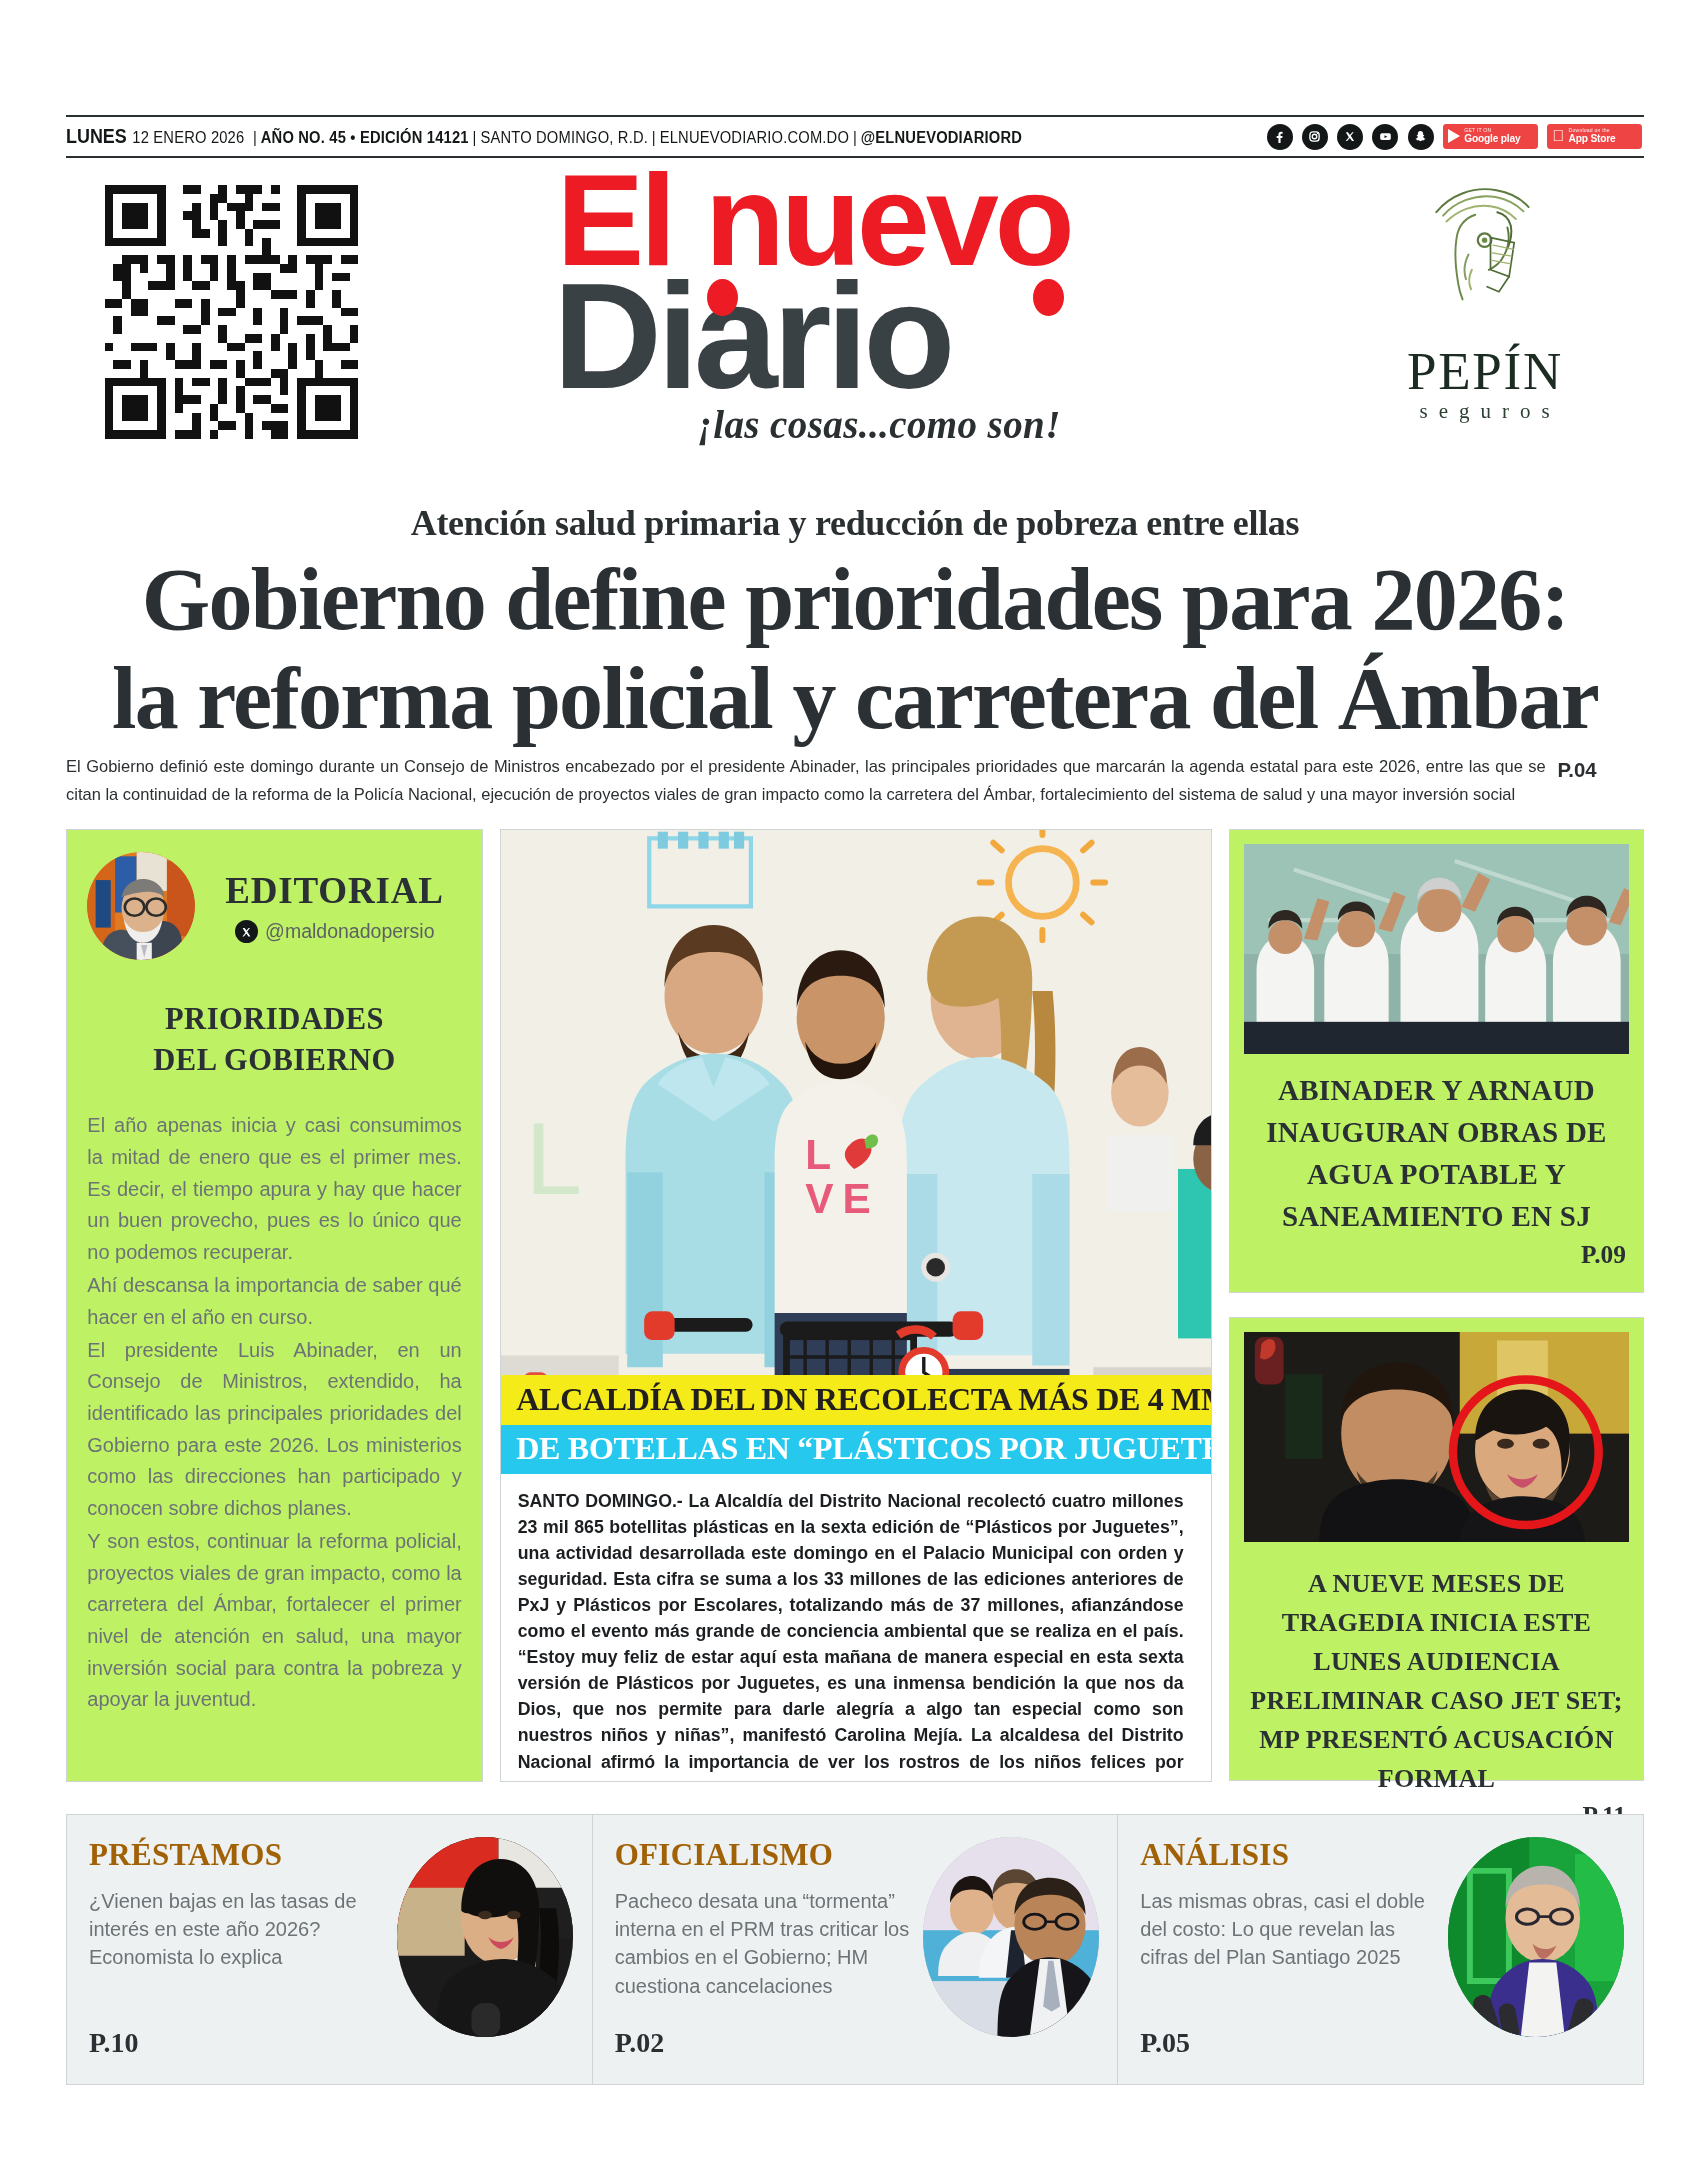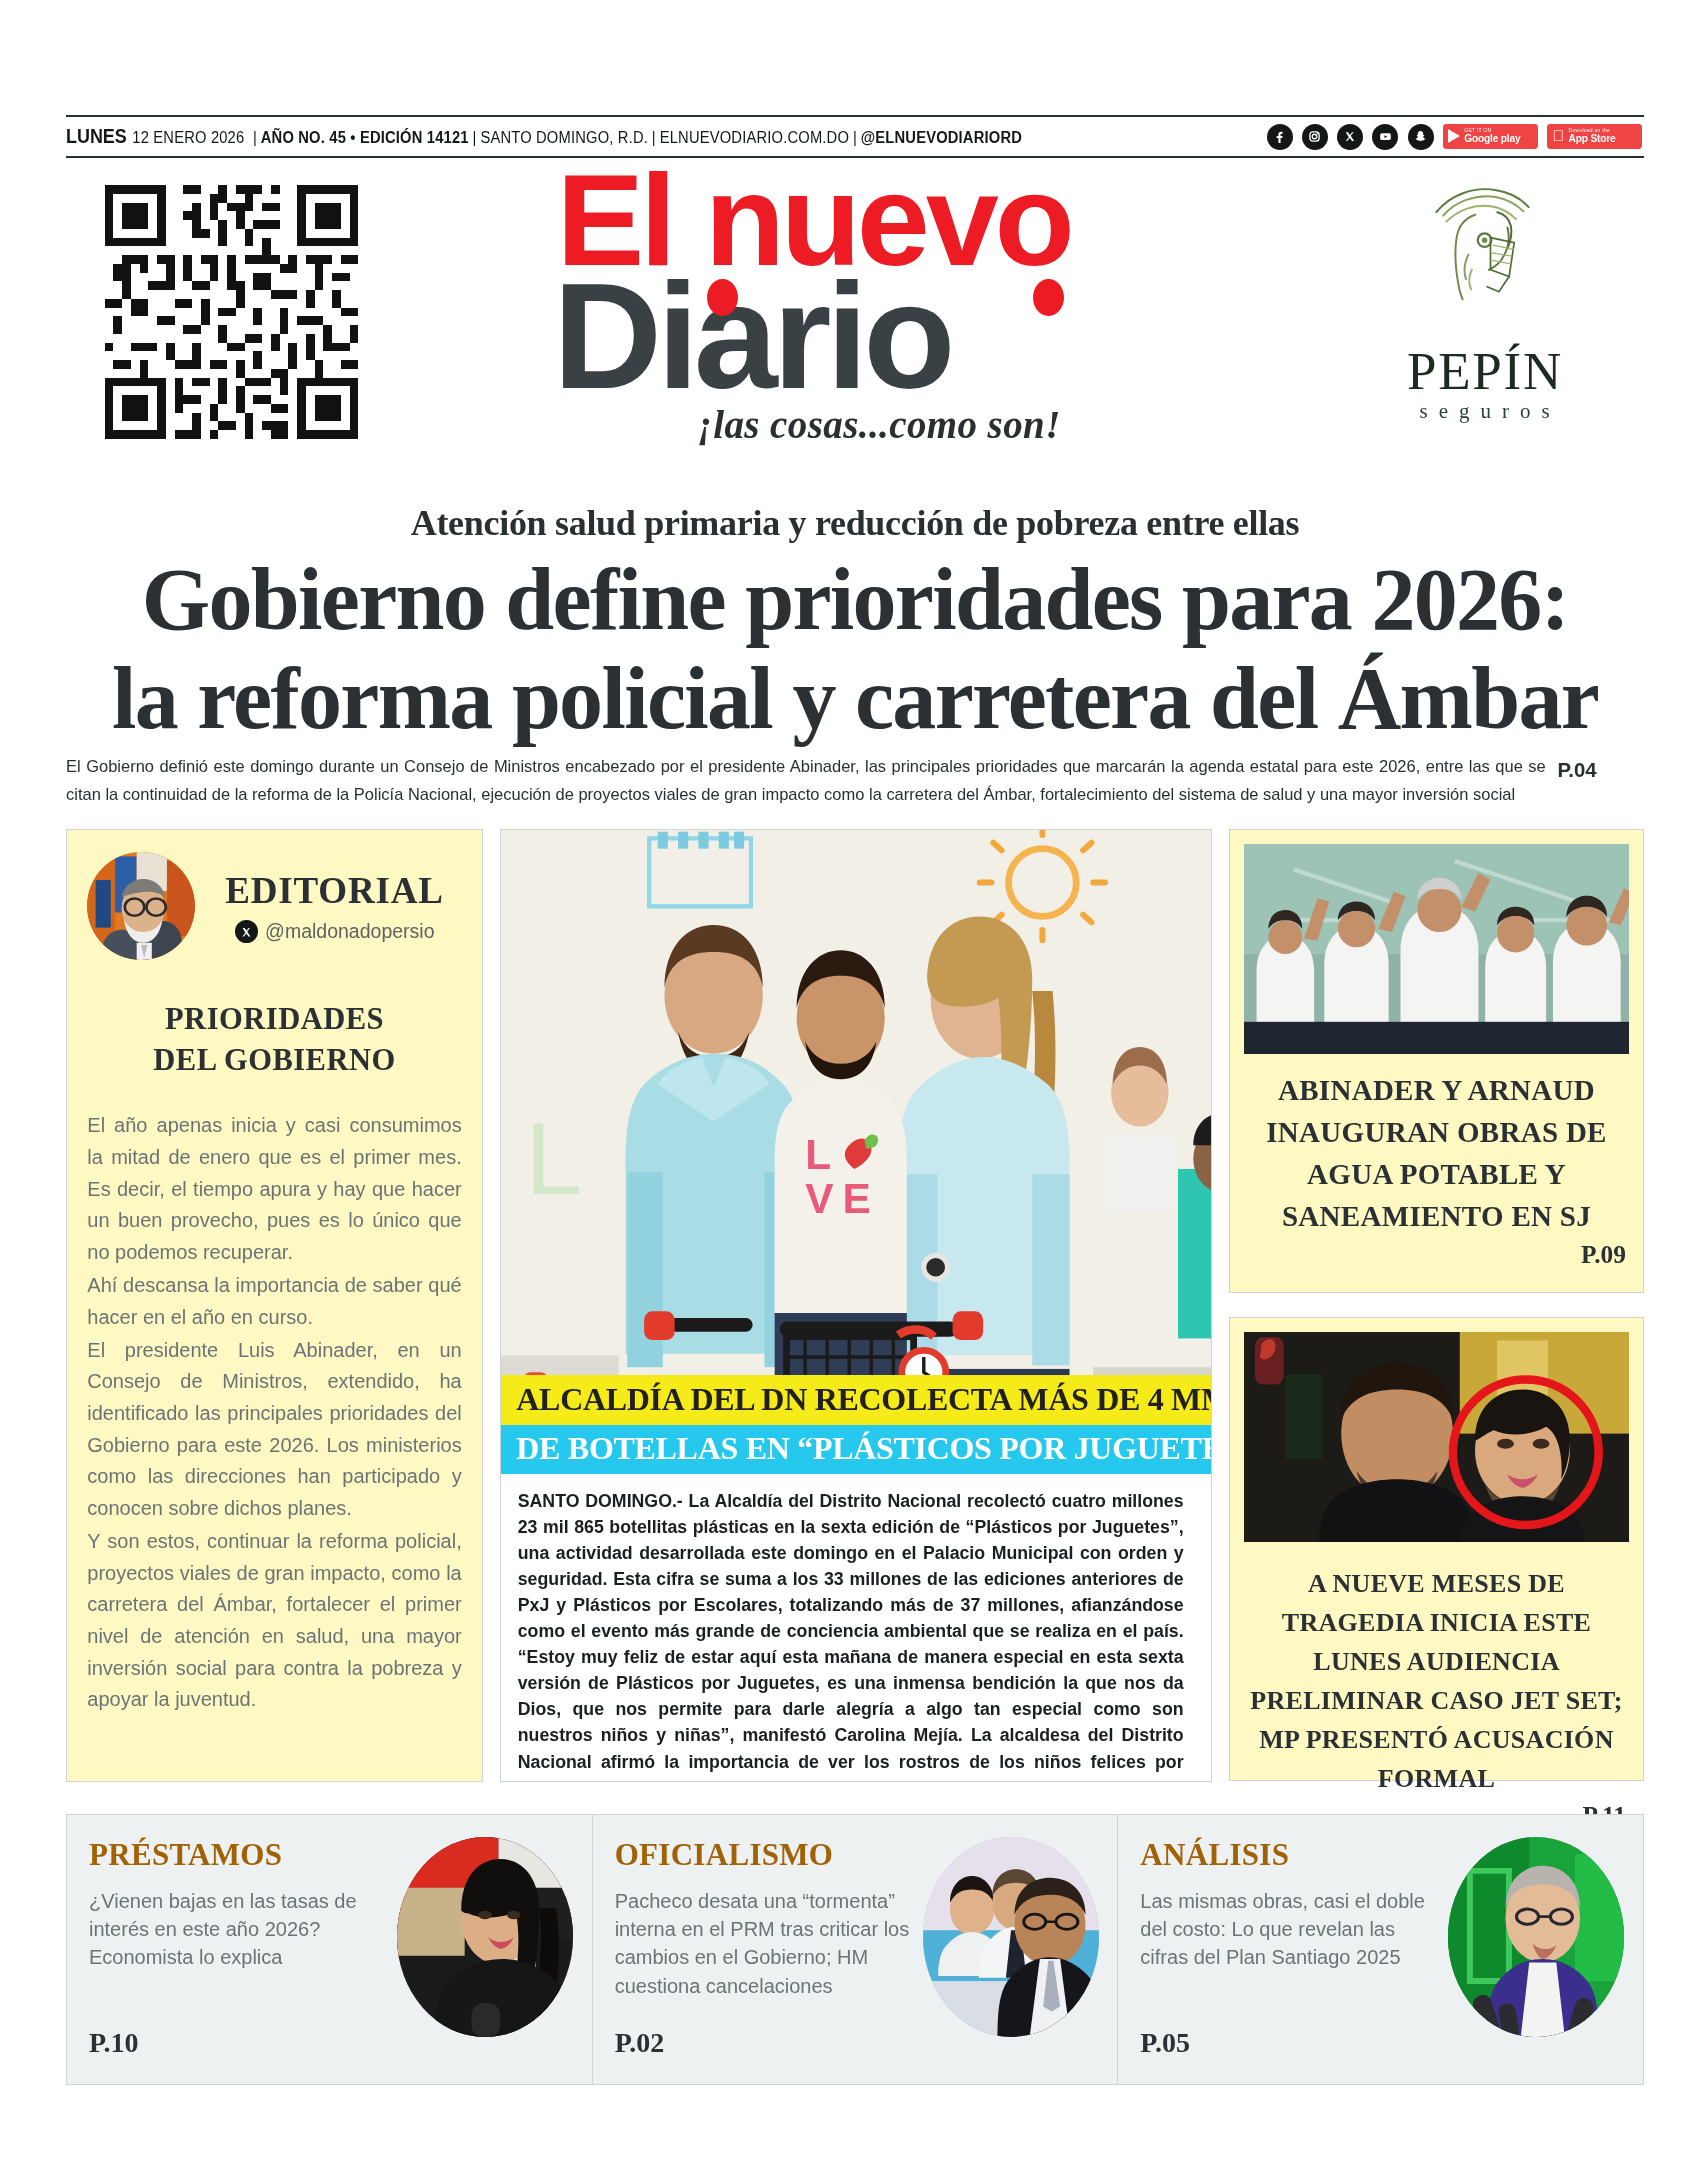--- a/index.html
+++ b/index.html
@@ -123,21 +123,21 @@
     font-size:17px;line-height:1.62;color:#2b2f31;text-align:justify;
     transform:scaleX(.97);transform-origin:left top;
   }
   .deck .deck-page{font-weight:bold;font-size:21px;float:right;margin-left:12px;}
 
   
   .grid{
     position:absolute;left:66px;top:829px;width:1578px;height:966px;
   }
   .card{
-    background:#fef9c3;border:1.7px solid #cfd4d5;box-sizing:border-box;
+    background:#bef264;border:1.7px solid #cfd4d5;box-sizing:border-box;
     position:absolute;
   }
   
   .editorial{left:0;top:0;width:417px;height:953px;padding:22px 20.3px;}
   .ed-top{display:flex;align-items:center;gap:12px;}
   .ed-avatar{
     width:108px;height:108px;border-radius:50%;flex:0 0 108px;overflow:hidden;
     background:#d8b07a;position:relative;
   }
   .ed-avatar svg{display:block;width:100%;height:100%;}

